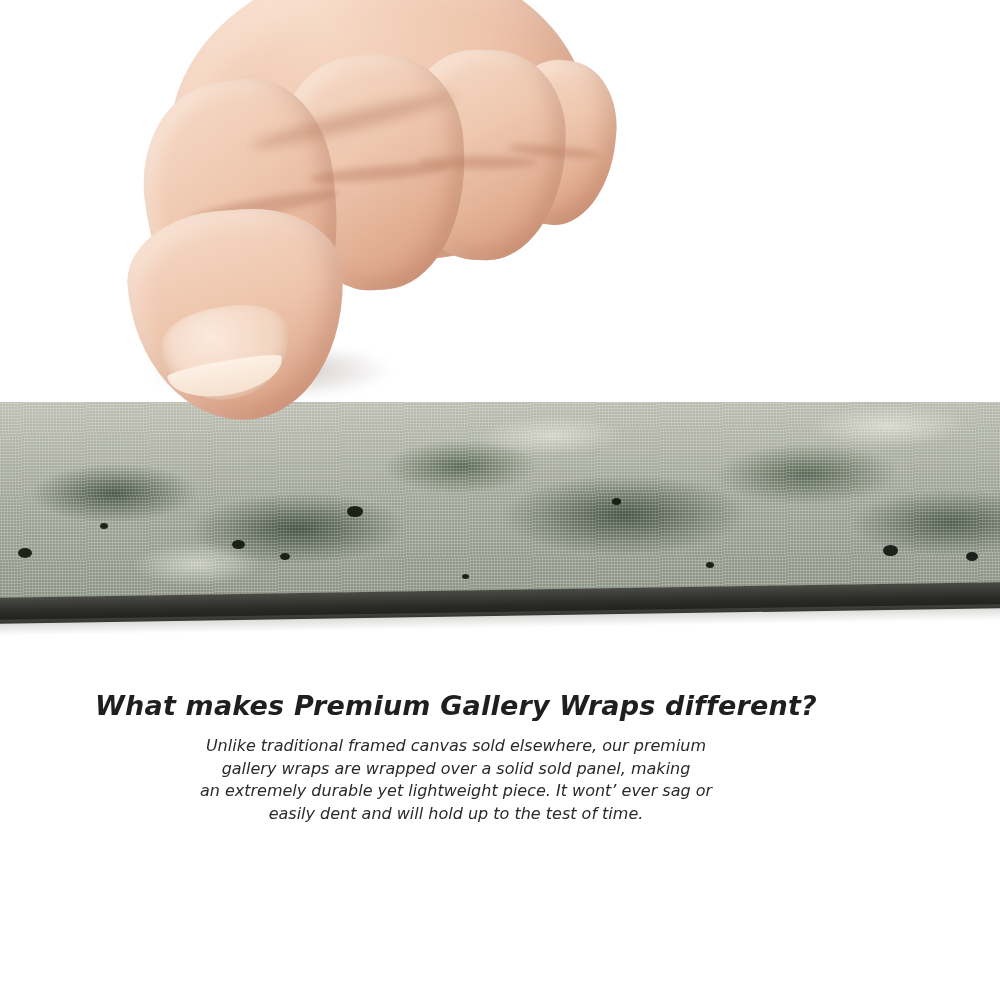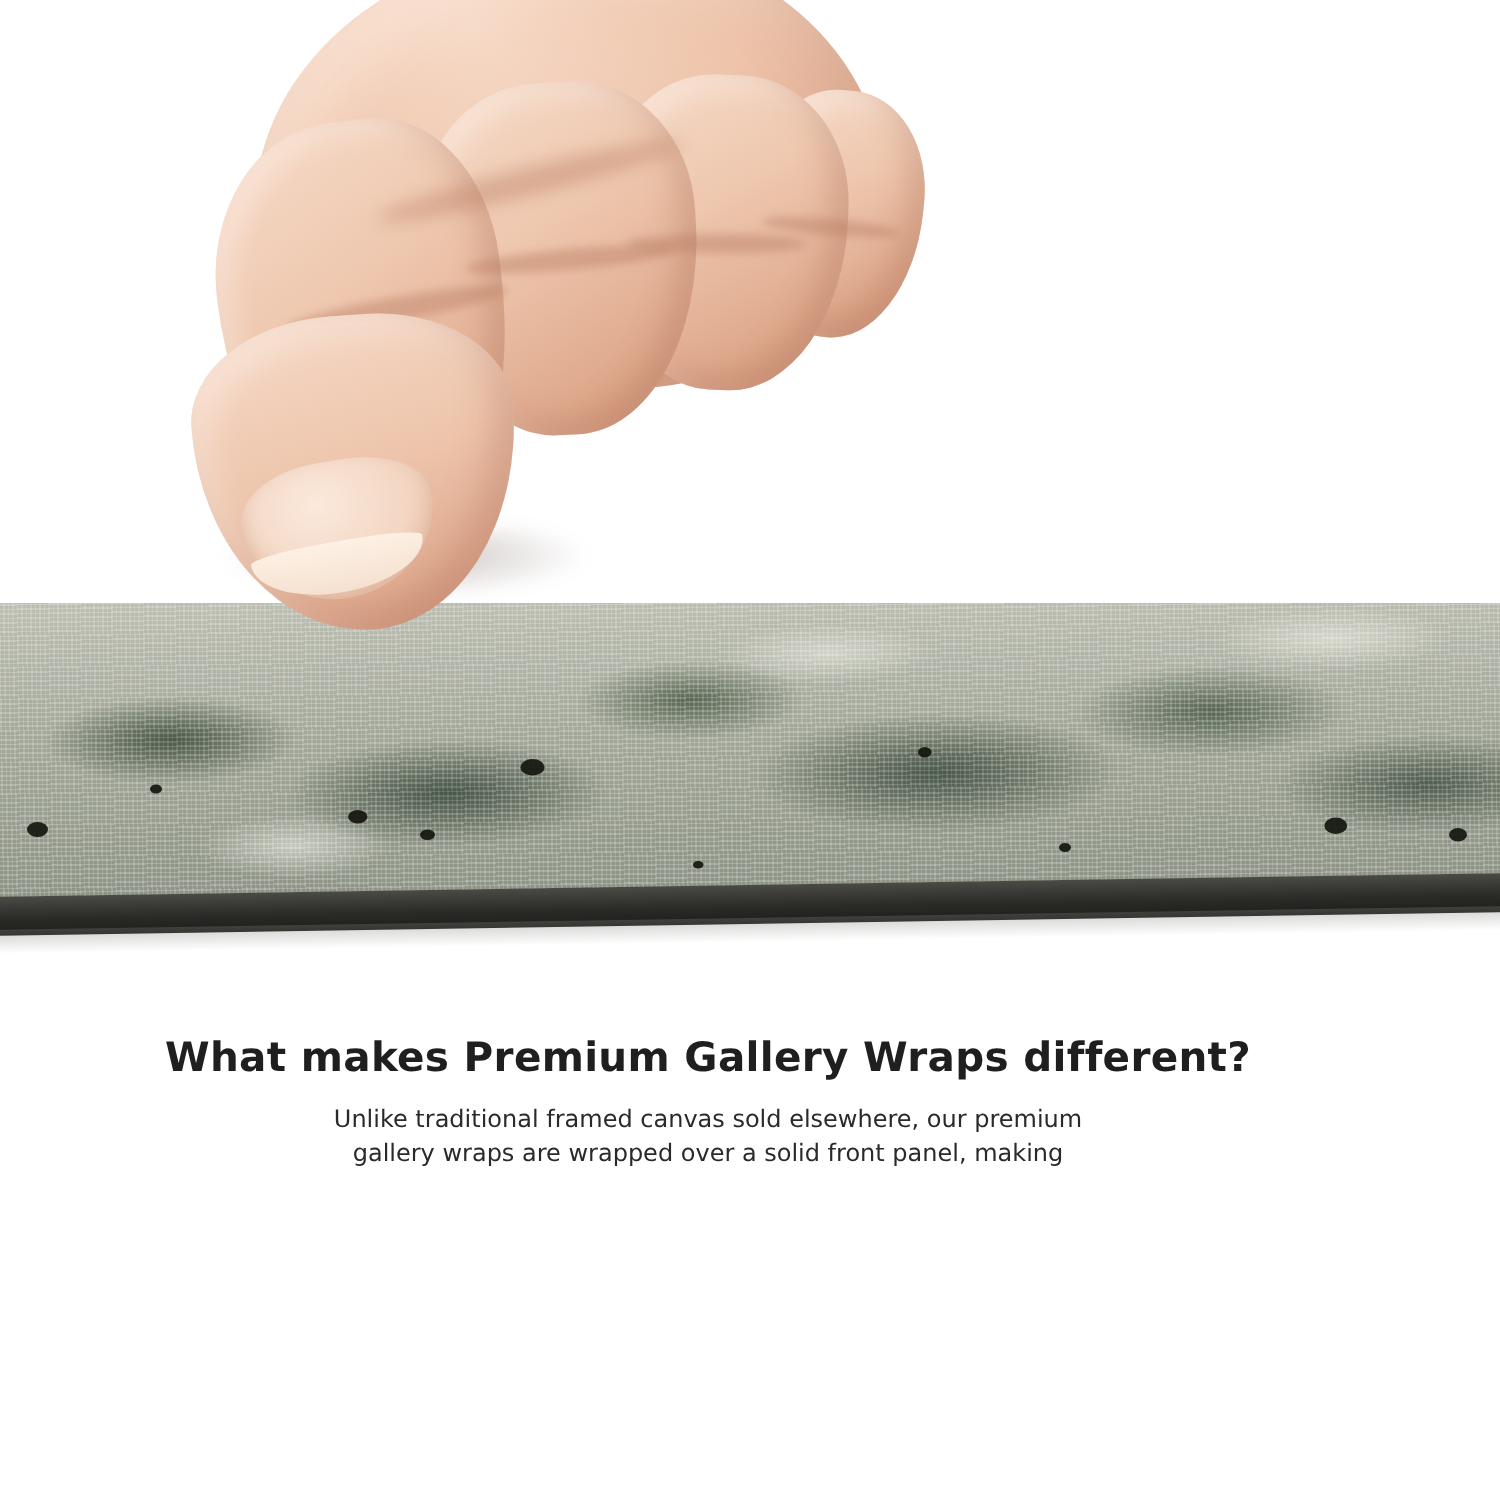--- a/index.html
+++ b/index.html
@@ -221,21 +221,21 @@
 
   
   .caption {
     position: absolute;
     left: 0;
     top: 690px;
     width: 912px;
     text-align: center;
     color: #2b2b2b;
     font-family: "DejaVu Sans", sans-serif;
-    padding-left: 16px;
+    font-style: italic;
   }
   .caption-heading {
     font-size: 27px;
     font-weight: bold;
     letter-spacing: 0.2px;
     margin: 0 0 14px 0;
     color: #1f1f1f;
   }
   .caption-line {
     font-size: 16px;
@@ -285,16 +285,18 @@
 
       <div class="edge-dark"></div>
       <div class="edge-soft-shadow"></div>
     </div>
 
   </div>
 
   <div class="caption">
     <div class="caption-heading">What makes Premium Gallery Wraps different?</div>
     <div class="caption-line">Unlike traditional framed canvas sold elsewhere, our premium</div>
-    <div class="caption-line">gallery wraps are wrapped over a solid front panel, making</div>
+    <div class="caption-line">gallery wraps are wrapped over a solid sold panel, making</div>
+    <div class="caption-line">an extremely durable yet lightweight piece. It wont’ ever sag or</div>
+    <div class="caption-line">easily dent and will hold up to the test of time.</div>
   </div>
 
 </div>
 
 </body></html>

